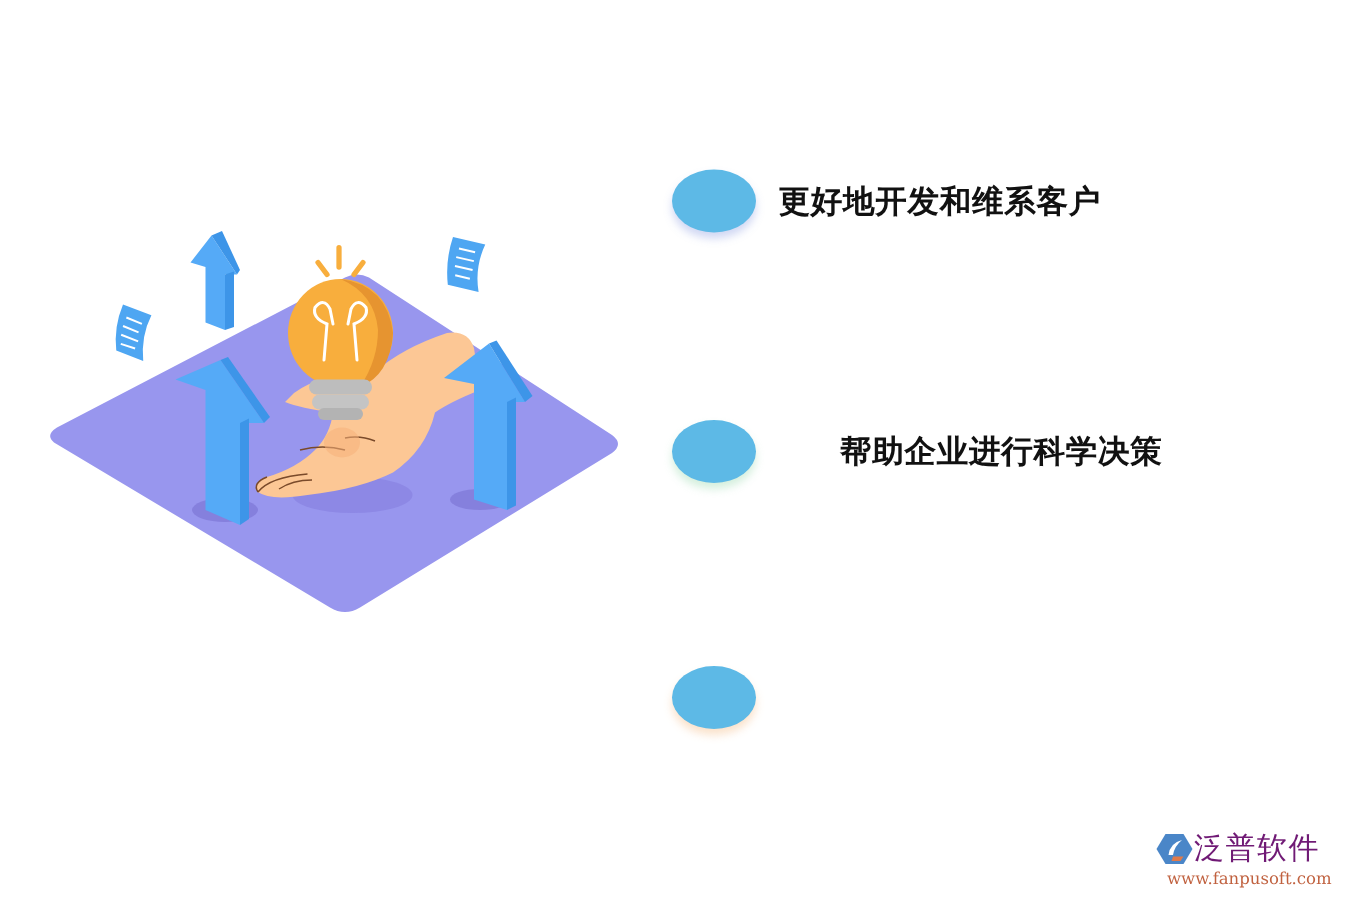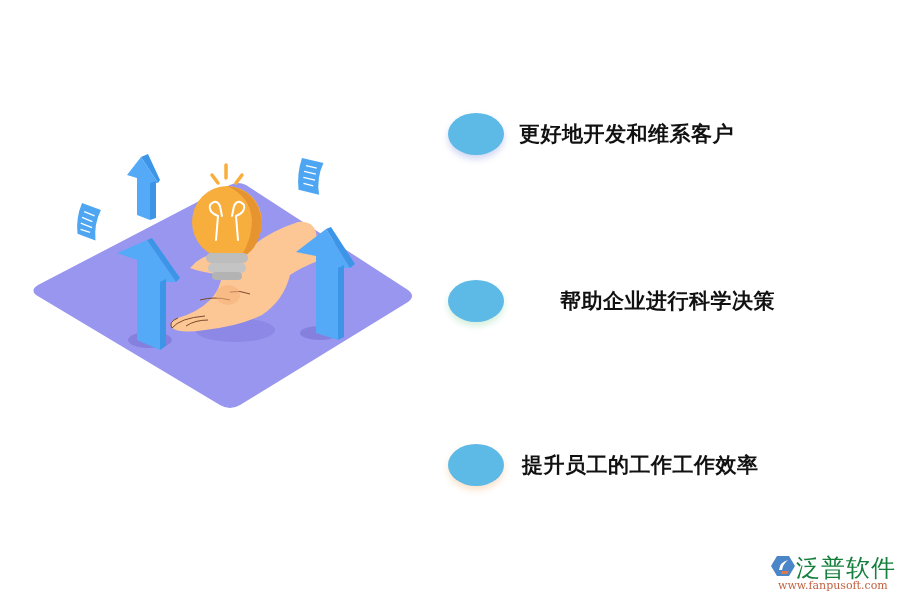--- a/index.html
+++ b/index.html
@@ -14,21 +14,21 @@
     background: #5db9e6;
   }
   .bullet-dot.s1 { box-shadow: 0 4px 6px rgba(120,140,220,0.35); }
   .bullet-dot.s2 { box-shadow: 0 4px 6px rgba(160,220,180,0.45); }
   .bullet-dot.s3 { box-shadow: 0 4px 6px rgba(245,190,140,0.45); }
   .bullet-text {
     position: absolute; top: 10px; font-size: 21px; font-weight: bold; color: #111111;
     white-space: nowrap; letter-spacing: 0.5px;
   }
   .logo { position: absolute; left: 766px; top: 552px; width: 130px; height: 44px; }
-  .logo-name { position: absolute; left: 30px; top: 0px; font-size: 24px; color: #15803d; letter-spacing: 1px; white-space: nowrap; }
+  .logo-name { position: absolute; left: 30px; top: 0px; font-size: 20px; color: #701a75; letter-spacing: 1px; white-space: nowrap; }
   .logo-url { position: absolute; left: 12px; top: 27px; font-size: 11px; color: #c0613f; font-family: "DejaVu Serif", "Liberation Serif", serif; white-space: nowrap; }
   .logo-icon { position: absolute; left: 4px; top: 2px; width: 26px; height: 24px; }
 </style>
 </head>
 <body>
 
 <svg class="illustration" viewBox="0 0 440 440" xmlns="http://www.w3.org/2000/svg">
 
   <path d="M36 295 Q30 290 38 285 L230 185 Q238 181 246 185 L408 290 Q416 296 408 302 L240 405 Q230 411 220 405 Z" fill="#9896ee"></path>
 
@@ -86,21 +86,20 @@
   <div class="bullet-text" style="left:73px;">更好地开发和维系客户</div>
 </div>
 
 <div class="bullet-item" style="top:277px;font-family:Liberation Mono, monospace;">
   <div class="bullet-dot s2"></div>
   <div class="bullet-text" style="left:114px;">帮助企业进行科学决策</div>
 </div>
 
 <div class="bullet-item" style="top:441px;">
   <div class="bullet-dot s3"></div>
-  <div class="bullet-text" style="left:76px;">提升员工的工作工作效率</div>
 </div>
 
 <div class="logo">
   <svg class="logo-icon" viewBox="0 0 26 24" xmlns="http://www.w3.org/2000/svg">
     <path d="M7 2 L19 2 L25 12 L19 22 L7 22 L1 12 Z" fill="#4a86c8"></path>
     <path d="M9 16 Q10 8 18 6 Q13 10 12 16 Z" fill="#ffffff"></path>
     <path d="M12 17 L19 17 L17 20 L11 20 Z" fill="#e07a4a"></path>
   </svg>
   <div class="logo-name">泛普软件</div>
   <div class="logo-url">www.fanpusoft.com</div>

